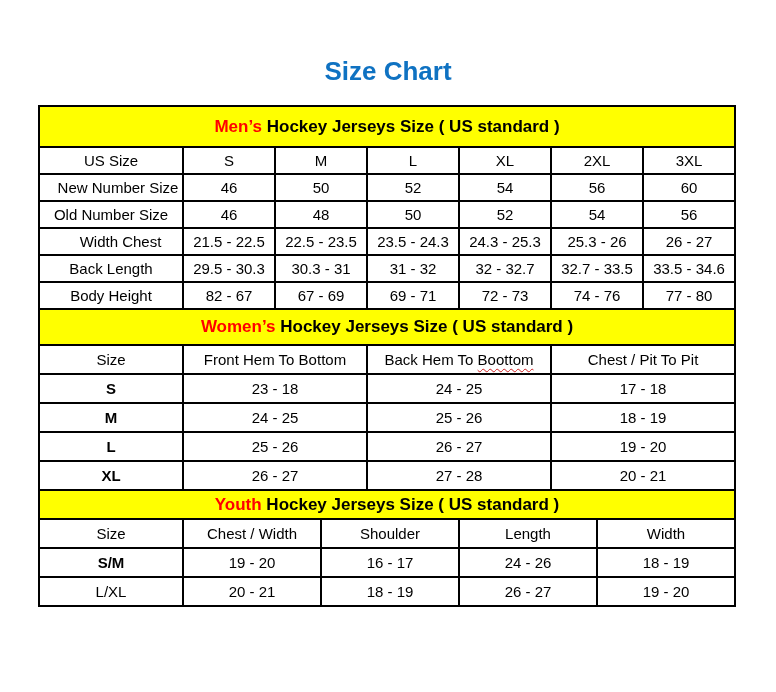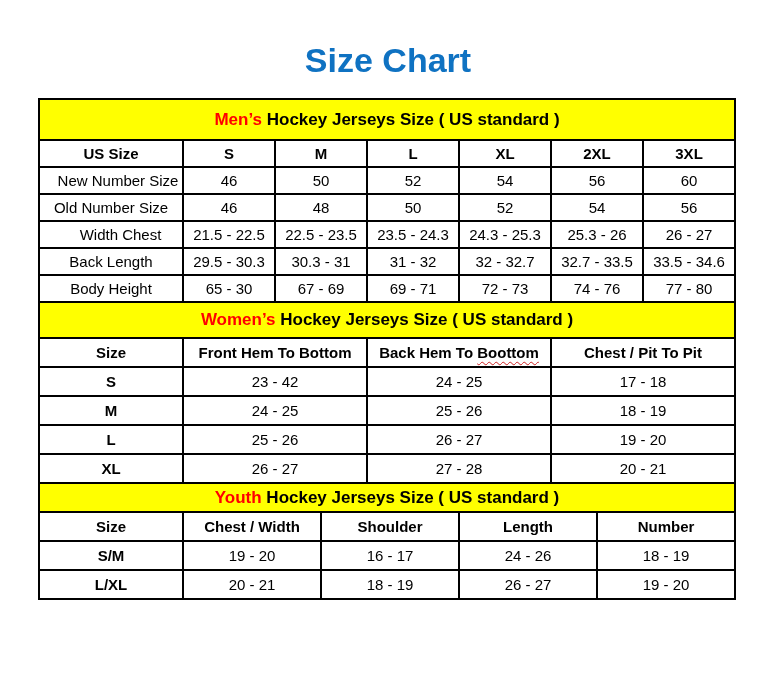--- a/index.html
+++ b/index.html
@@ -5,23 +5,23 @@
   html, body { margin: 0; padding: 0; }
   body {
     width: 776px;
     height: 692px;
     background: #ffffff;
     color: #000000;
     font-family: "Liberation Sans", sans-serif;
     overflow: hidden;
   }
   .page-title {
-    margin: 41px 0 0 0;
+    margin: 56px 0 0 0;
     text-align: center;
-    font-size: 34px;
+    font-size: 26px;
     font-weight: bold;
     color: var(--title-blue, #0f72c2);
   }
   .tables-wrap {
     width: 644px;
     margin: 18px 0 0 38px;
   }
   table.size-table {
     border-collapse: collapse;
     width: 696px;
@@ -31,21 +31,21 @@
   table.size-table:first-child { margin-top: 0; }
   .size-table td, .size-table th {
     border: 2px solid #000000;
     text-align: center;
     vertical-align: middle;
     font-size: 15px;
     padding: 0 2px;
     white-space: nowrap;
     overflow: hidden;
   }
-  .size-table th { font-weight: bold; }
+  .size-table th { font-weight: normal; }
   td.band {
     background: var(--band-yellow, #ffff00);
     font-weight: bold;
     font-size: 17px;
   }
   .band .accent { color: var(--accent-red, #ff0000); }
   .squiggle {
     text-decoration-line: underline;
     text-decoration-style: wavy;
     text-decoration-color: #cc2020;
@@ -119,21 +119,21 @@
           <td data-name="row-label" style="font-weight: normal; margin-left: 24px;">Back Length</td>
           <td data-name="size-value-cell">29.5 - 30.3</td>
           <td data-name="size-value-cell">30.3 - 31</td>
           <td data-name="size-value-cell">31 - 32</td>
           <td data-name="size-value-cell">32 - 32.7</td>
           <td data-name="size-value-cell">32.7 - 33.5</td>
           <td data-name="size-value-cell">33.5 - 34.6</td>
         </tr>
         <tr class="data-row" data-name="mens-row">
           <td data-name="row-label" style="font-weight: normal;">Body Height</td>
-          <td data-name="size-value-cell">65 - 30</td>
+          <td data-name="size-value-cell">82 - 67</td>
           <td data-name="size-value-cell">67 - 69</td>
           <td data-name="size-value-cell">69 - 71</td>
           <td data-name="size-value-cell">72 - 73</td>
           <td data-name="size-value-cell">74 - 76</td>
           <td data-name="size-value-cell">77 - 80</td>
         </tr>
       </tbody>
     </table>
     <table class="size-table" data-name="womens-table">
       <colgroup>
@@ -147,21 +147,21 @@
           <td colspan="4" class="band" data-name="womens-section-title"><span class="accent" data-name="womens-accent-word">Women’s</span> Hockey Jerseys Size ( US standard )</td>
         </tr>
         <tr class="header-row" data-name="womens-header-row">
           <th data-name="womens-col-header">Size</th>
           <th data-name="womens-col-header">Front Hem To Bottom</th>
           <th data-name="womens-col-header">Back Hem To <span class="squiggle" data-name="misspelled-word">Boottom</span></th>
           <th data-name="womens-col-header">Chest / Pit To Pit</th>
         </tr>
         <tr class="data-row" data-name="womens-row">
           <td data-name="row-label" style="font-weight: bold;">S</td>
-          <td data-name="size-value-cell">23 - 42</td>
+          <td data-name="size-value-cell">23 - 18</td>
           <td data-name="size-value-cell">24 - 25</td>
           <td data-name="size-value-cell">17 - 18</td>
         </tr>
         <tr class="data-row" data-name="womens-row">
           <td data-name="row-label" style="font-weight: bold;">M</td>
           <td data-name="size-value-cell">24 - 25</td>
           <td data-name="size-value-cell">25 - 26</td>
           <td data-name="size-value-cell">18 - 19</td>
         </tr>
         <tr class="data-row" data-name="womens-row">
@@ -188,31 +188,31 @@
       </colgroup>
       <tbody>
         <tr class="band-row">
           <td colspan="5" class="band" data-name="youth-section-title"><span class="accent" data-name="youth-accent-word">Youth</span> Hockey Jerseys Size ( US standard )</td>
         </tr>
         <tr class="header-row" data-name="youth-header-row">
           <th data-name="youth-col-header">Size</th>
           <th data-name="youth-col-header">Chest / Width</th>
           <th data-name="youth-col-header">Shoulder</th>
           <th data-name="youth-col-header">Length</th>
-          <th data-name="youth-col-header">Number</th>
+          <th data-name="youth-col-header">Width</th>
         </tr>
         <tr class="data-row" data-name="youth-row">
           <td data-name="row-label" style="font-weight: bold;">S/M</td>
           <td data-name="size-value-cell">19 - 20</td>
           <td data-name="size-value-cell">16 - 17</td>
           <td data-name="size-value-cell">24 - 26</td>
           <td data-name="size-value-cell">18 - 19</td>
         </tr>
         <tr class="data-row" data-name="youth-row">
-          <td data-name="row-label" style="font-weight: bold;">L/XL</td>
+          <td data-name="row-label" style="font-weight: normal;">L/XL</td>
           <td data-name="size-value-cell">20 - 21</td>
           <td data-name="size-value-cell">18 - 19</td>
           <td data-name="size-value-cell">26 - 27</td>
           <td data-name="size-value-cell">19 - 20</td>
         </tr>
       </tbody>
     </table>
   </div>
 
 </body></html>

